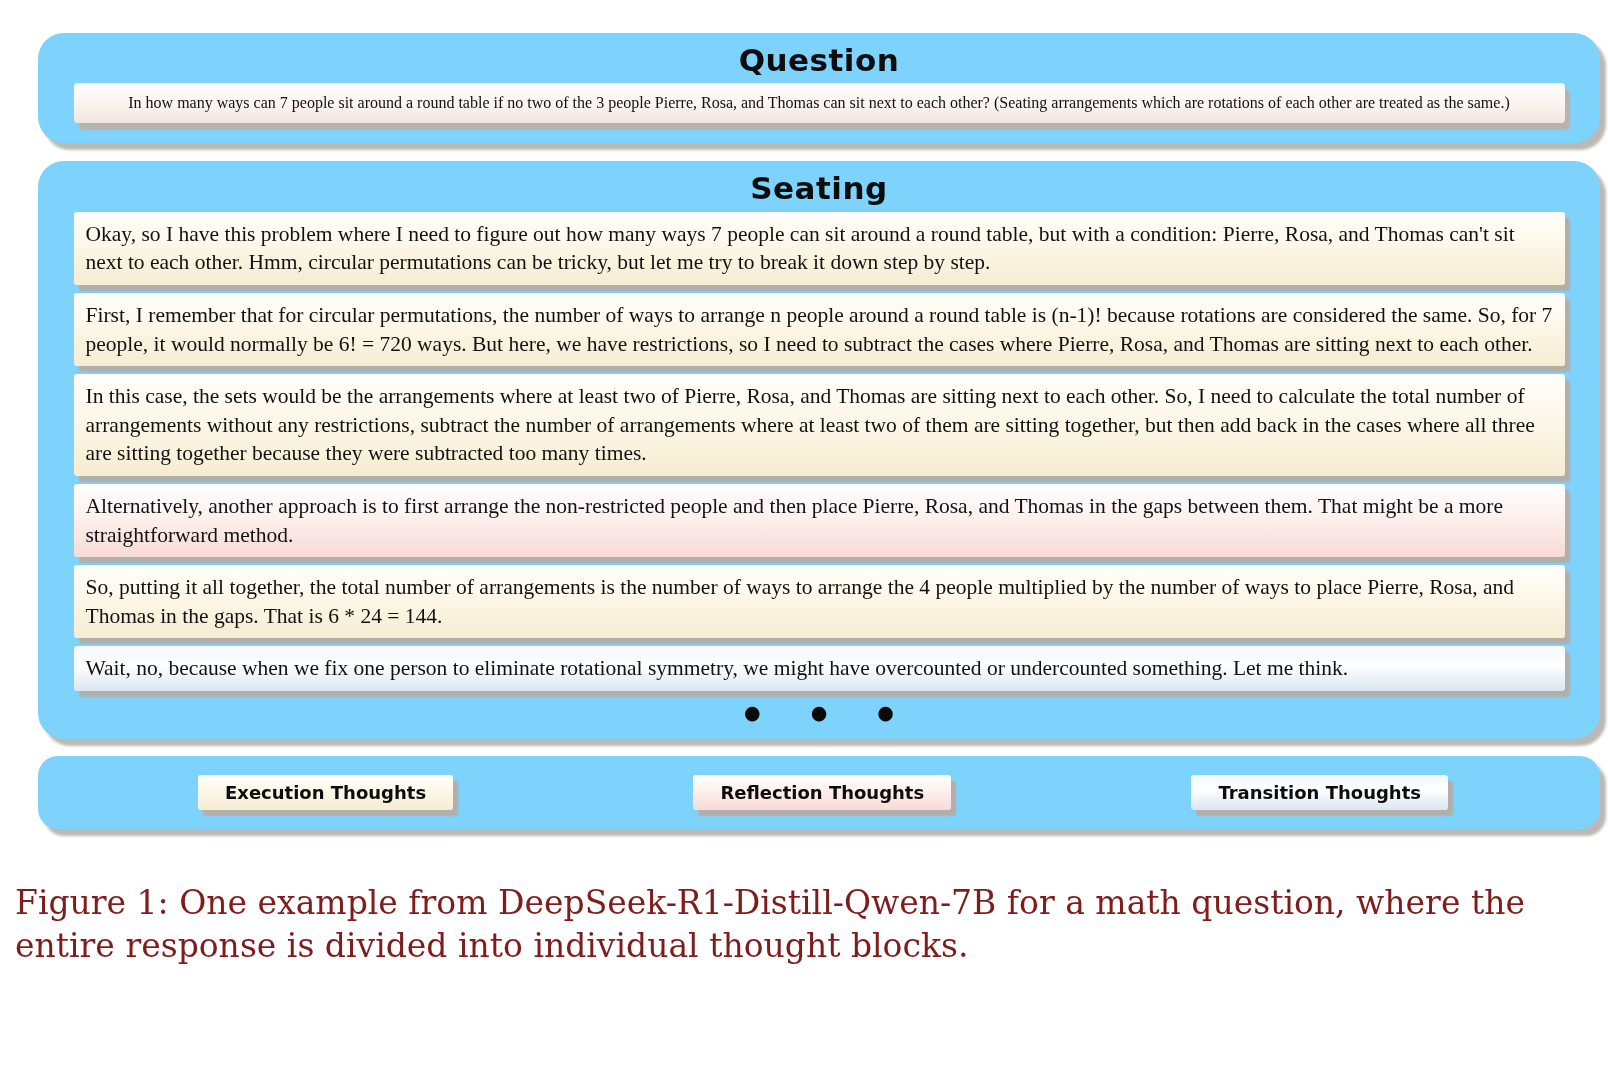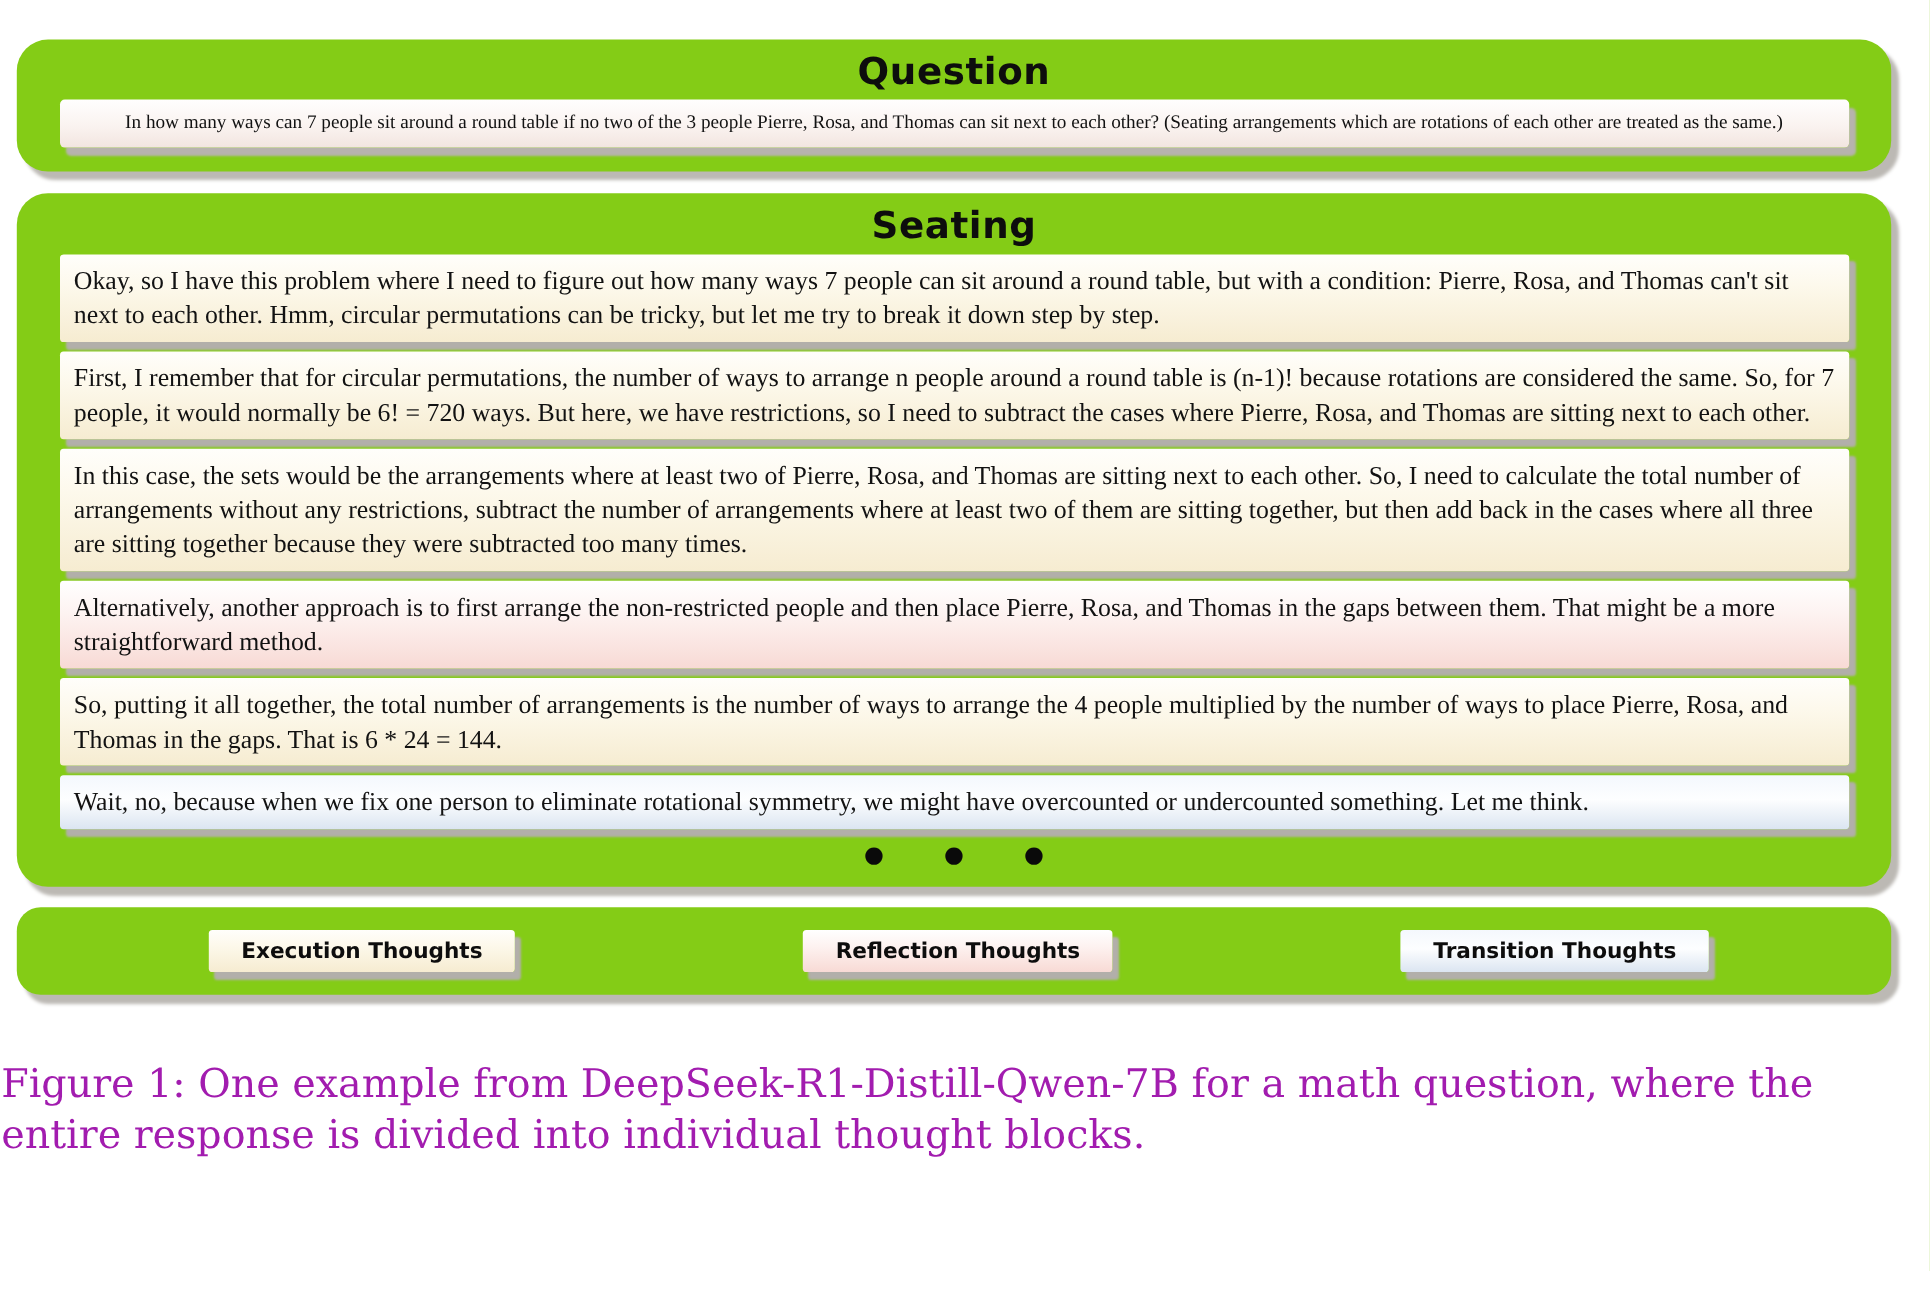--- a/index.html
+++ b/index.html
@@ -4,22 +4,22 @@
 <style>
   * { margin: 0; padding: 0; box-sizing: border-box; }
   html, body { background: #ffffff; }
   body {
     width: 1608px; height: 1092px;
     font-family: "Liberation Serif", serif;
     position: relative; overflow: hidden;
   }
 
   .panel {
-    width: 1562px; margin-left: 14px;
-    background: #84cc16;
+    width: 1562px; margin-left: 38px;
+    background: #7dd3fc;
     border-radius: 26px;
     box-shadow: 6px 7px 3px #bcb9b4;
   }
 
   .panel-title {
     font-family: "DejaVu Sans", sans-serif;
     font-weight: bold;
     font-size: 31px;
     color: #0d0d0d;
     text-align: center;
@@ -85,24 +85,24 @@
     font-family: "DejaVu Sans", sans-serif;
     font-weight: bold;
     font-size: 18px; color: #0d0d0d;
     padding: 7px 27px;
     border-radius: 3px;
     box-shadow: 5px 6px 2px #b2afaa;
     white-space: nowrap;
   }
 
   #figure-caption {
-    margin: 52px 20px 0 1px;
+    margin: 52px 20px 0 15px;
     font-family: "DejaVu Serif", serif;
     font-size: 33px; line-height: 1.32;
-    color: #a21caf;
+    color: #7f1d1d;
     max-width: 1578px;
   }
 </style>
 </head>
 <body>
 
 <div class="panel" id="question-panel">
   <div class="panel-title">Question</div>
   <div class="q-box">
     <span>In how many ways can 7 people sit around a round table if no two of the 3 people Pierre, Rosa, and Thomas can sit next to each other? (Seating arrangements which are rotations of each other are treated as the same.)</span>

